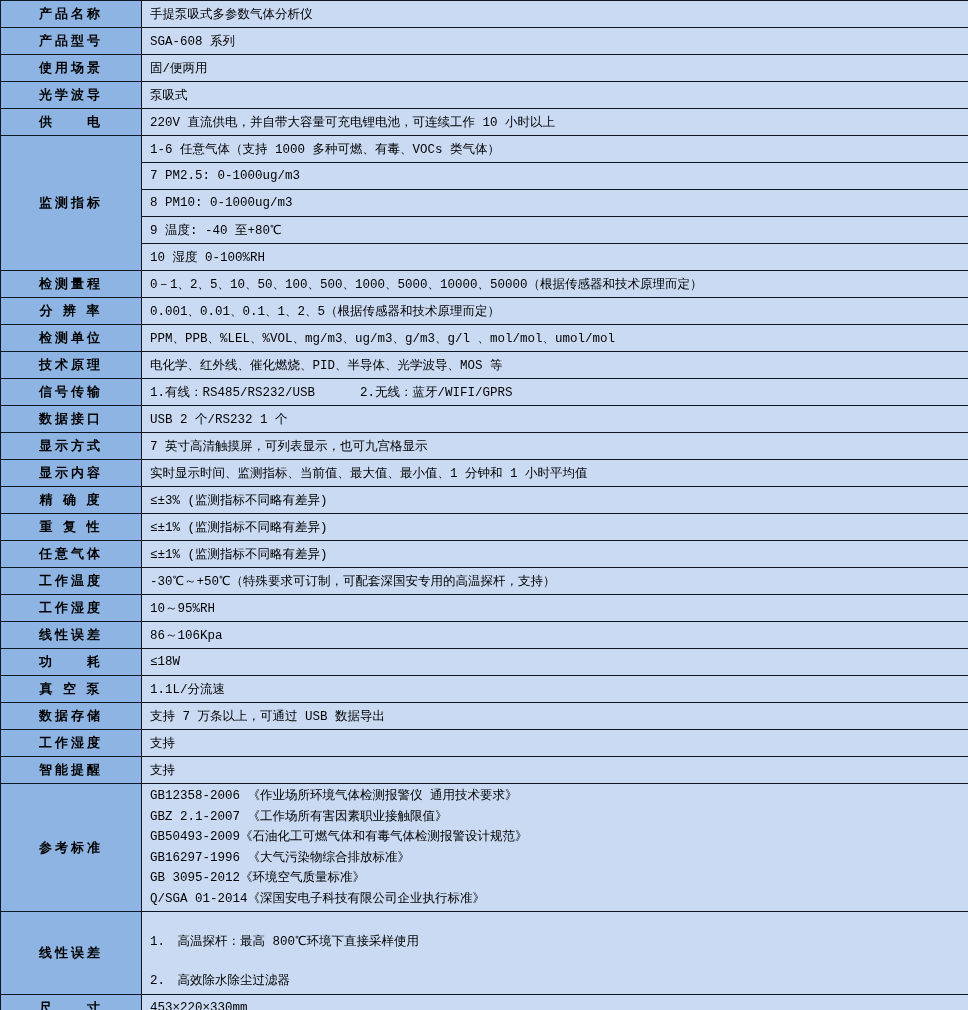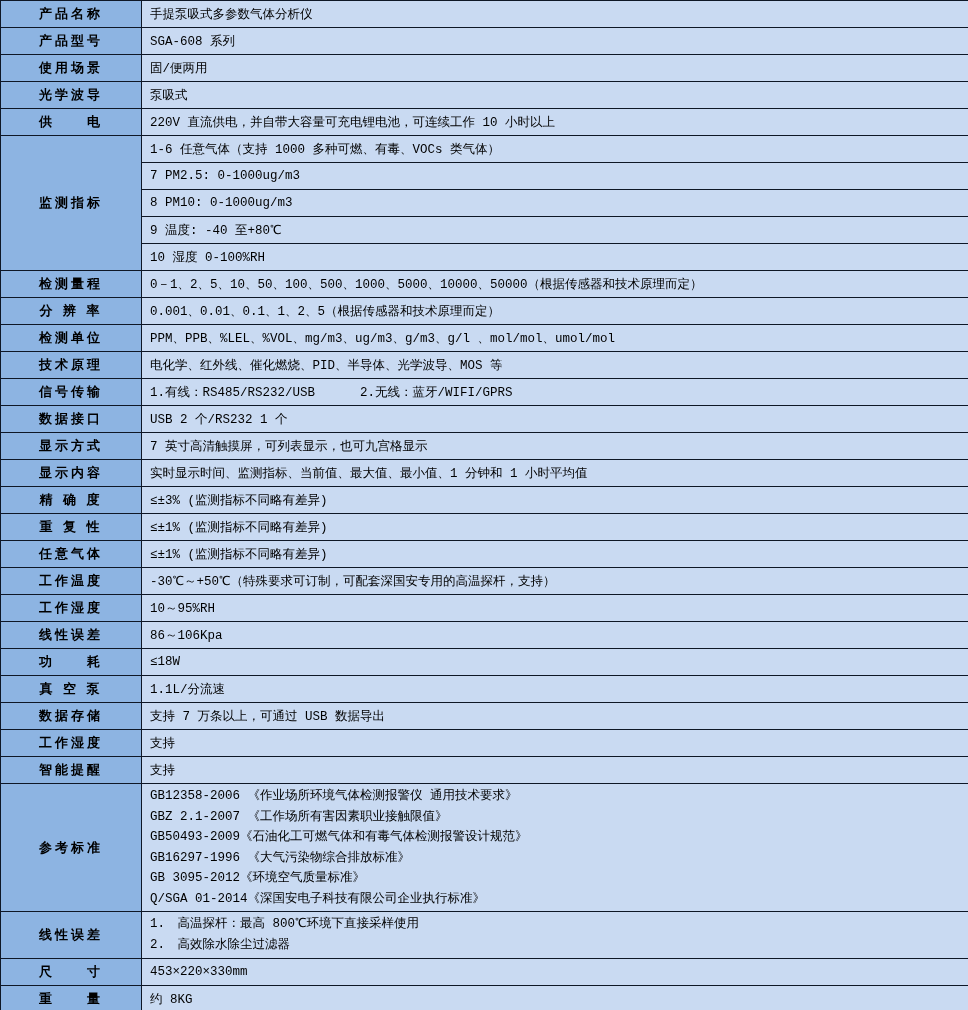--- a/index.html
+++ b/index.html
@@ -37,20 +37,21 @@
     padding:2px 6px 2px 8px;
     font-family:Liberation Mono, monospace;
     white-space:pre-wrap;
   }
   td.value-cell .line{
     line-height:20.5px;
     white-space:pre-wrap;
   }
   td.value-cell.opt-cell .line{
     line-height:21px;
+    margin-top:18px;
   }
 </style>
 </head>
 <body>
 
 <table class="spec">
   <colgroup>
     <col style="width:141px">
     <col style="width:827px">
   </colgroup>

